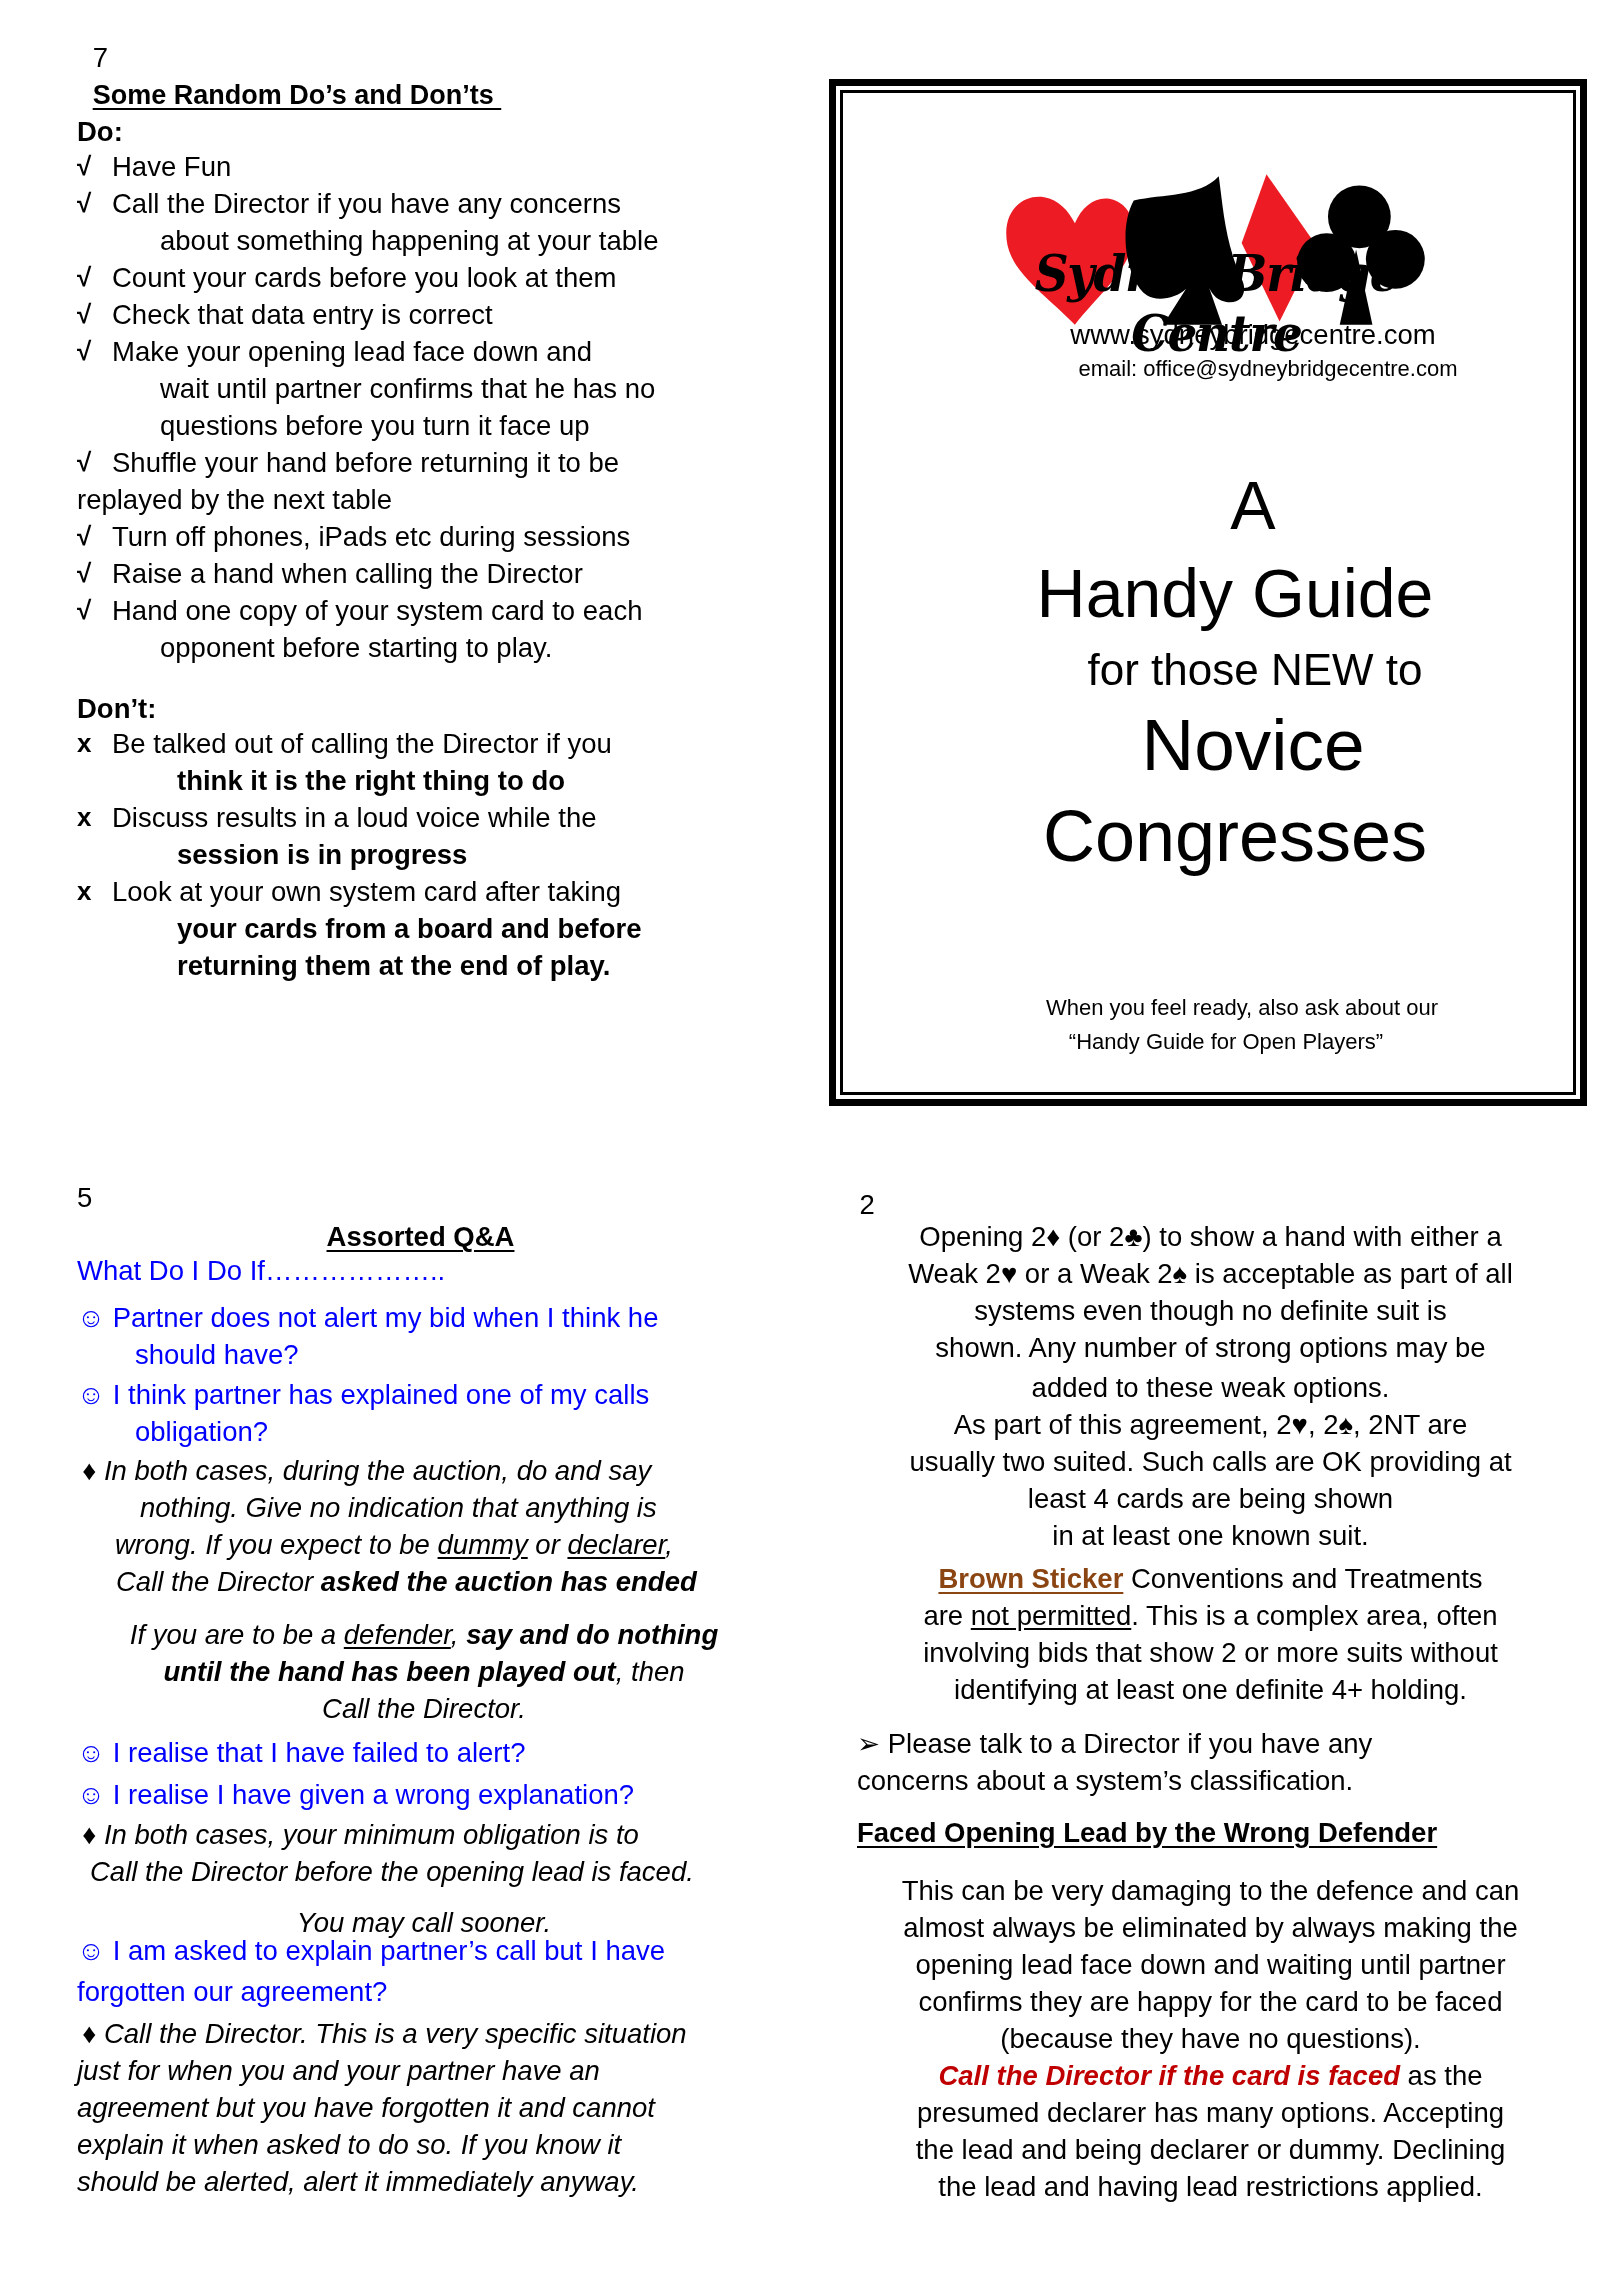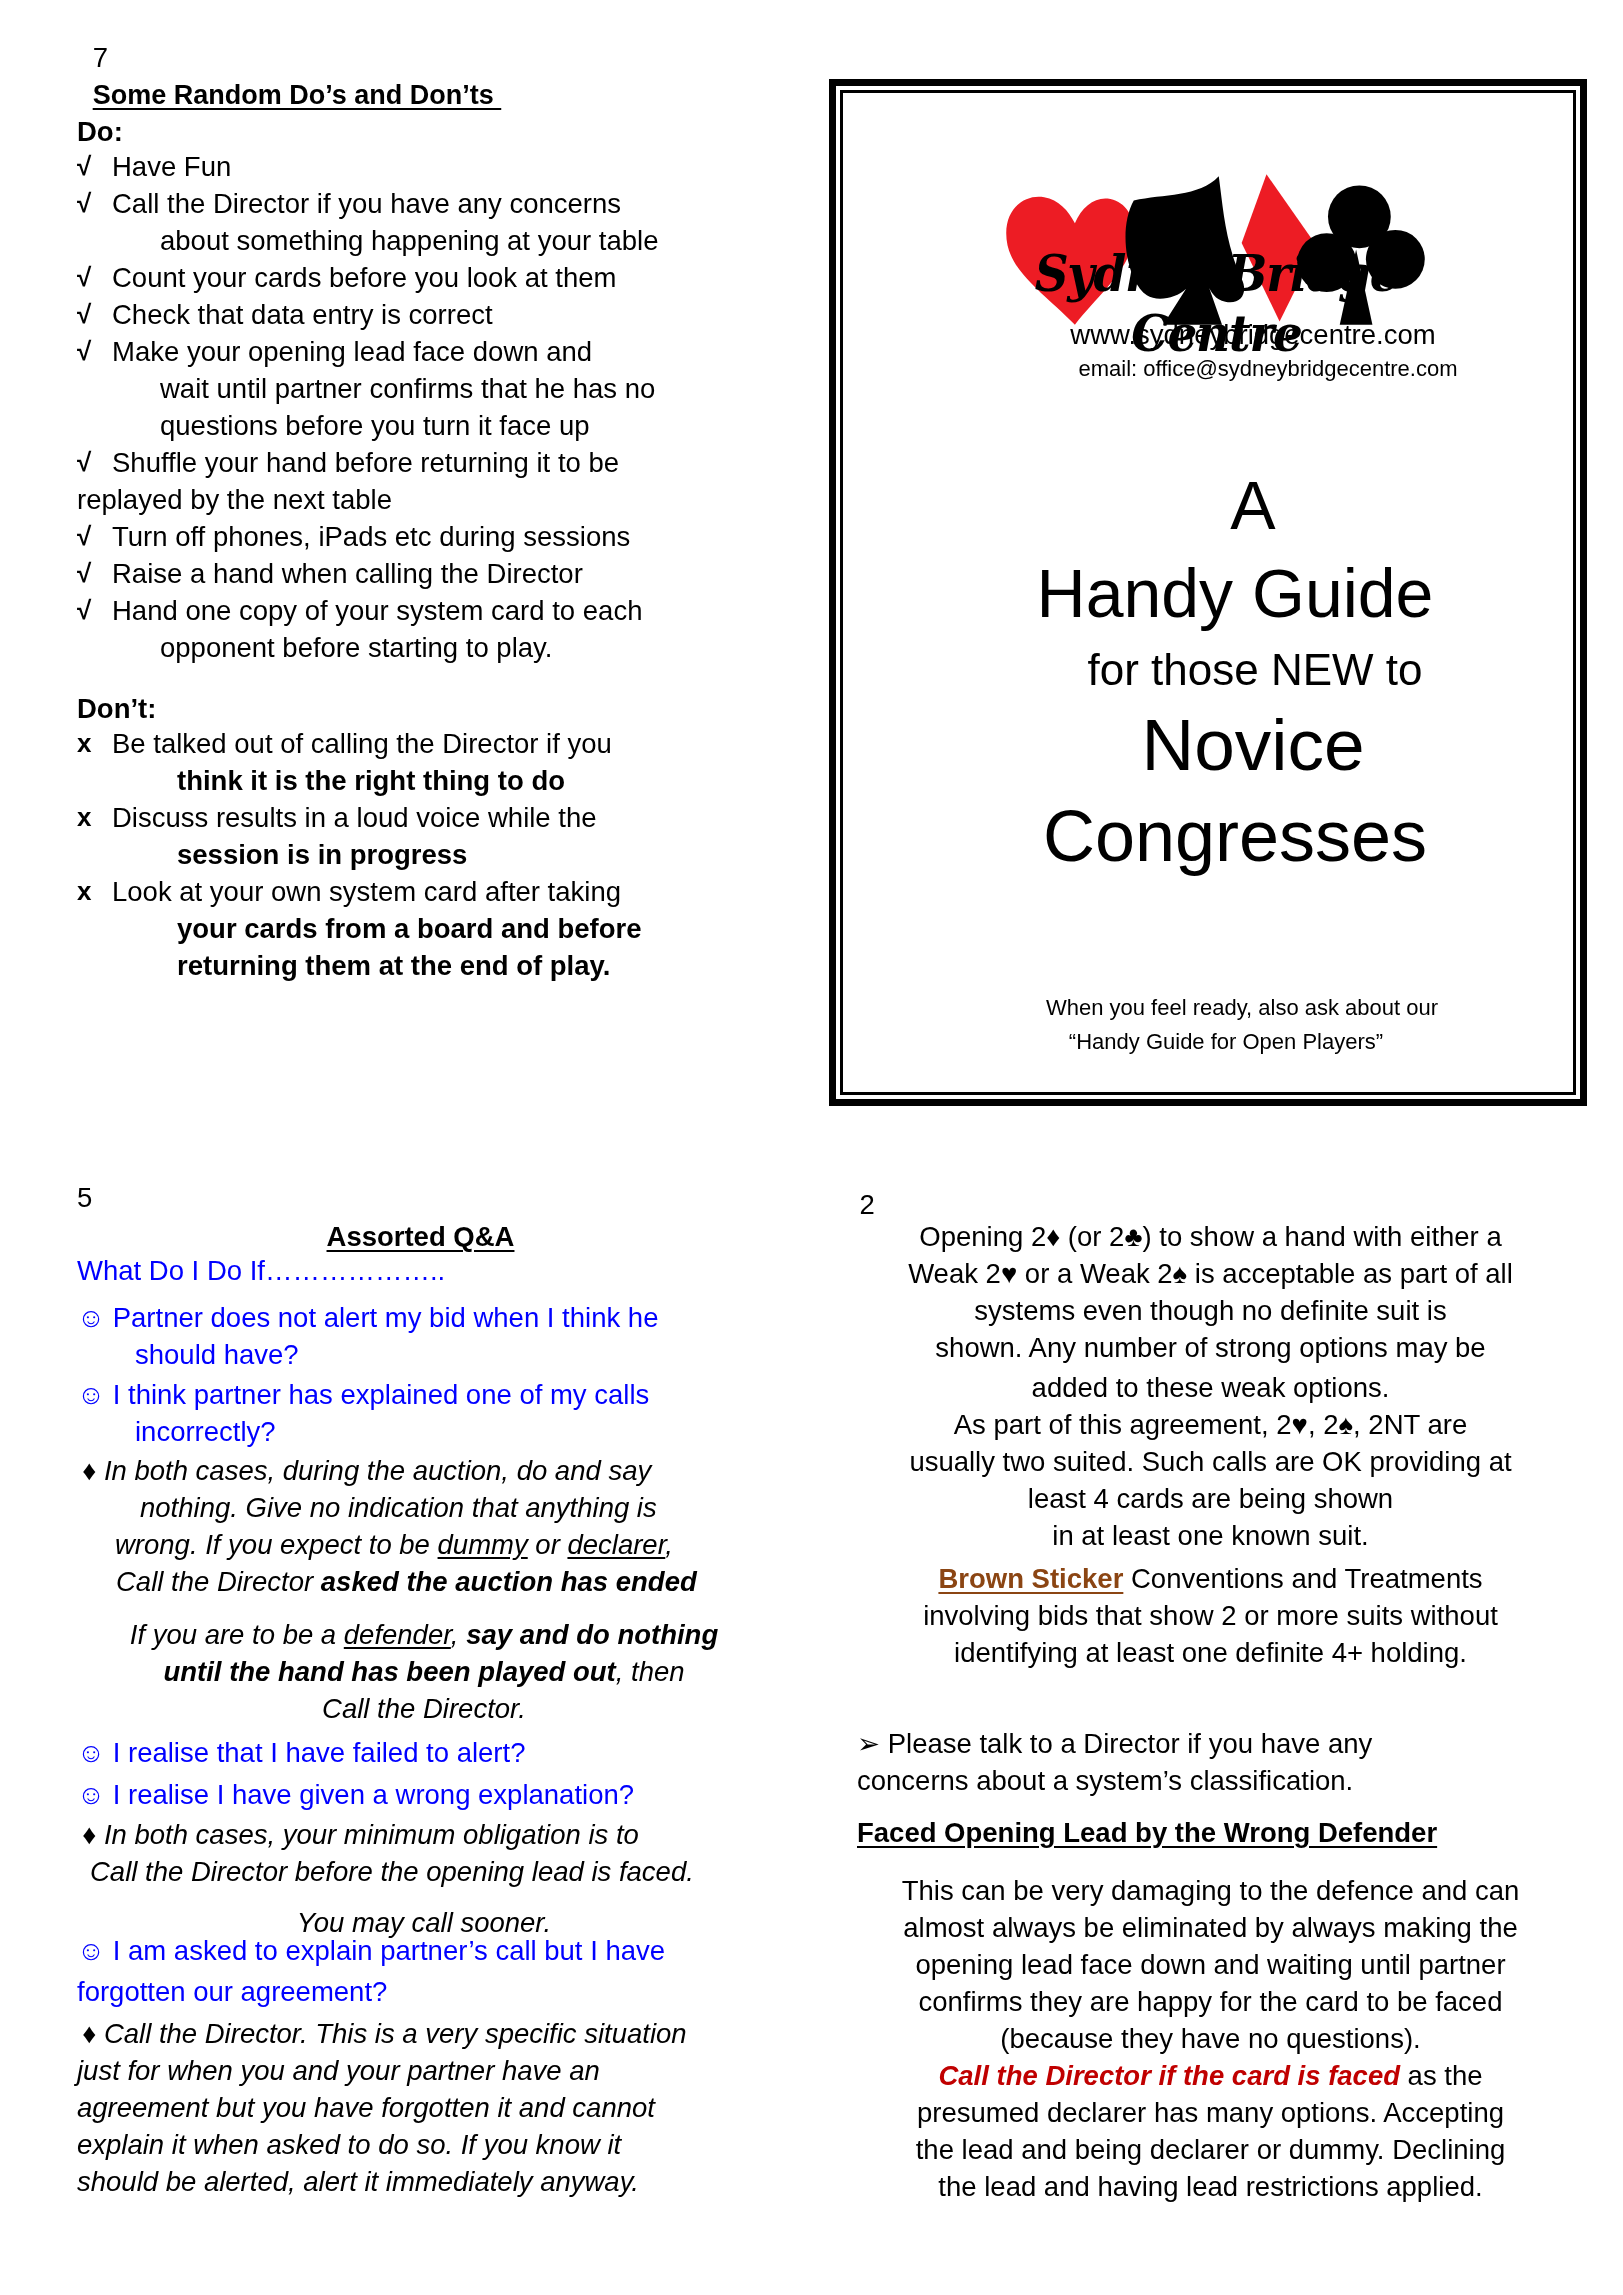--- a/index.html
+++ b/index.html
@@ -107,21 +107,21 @@
   <div class="page-num abs" style="left:0;top:0;">5</div>
   <div class="abs center" style="left:0;width:687px;top:37px;font-size:27.5px;font-weight:bold;text-decoration:underline;text-underline-offset:3.9px;">Assorted Q&amp;A</div>
   <div class="abs qa blue" style="left:0;top:68px;">What Do I Do If………………..</div>
 
   <div class="abs qa blue" style="left:0;top:115px;">
     <span>☺</span> <span>Partner does not alert my bid when I think he</span><br>
     <span style="padding-left:58px">should have?</span>
   </div>
   <div class="abs qa blue" style="left:0;top:192px;">
     <span>☺</span> <span>I think partner has explained one of my calls</span><br>
-    <span style="padding-left:58px">incorrectly?</span>
+    <span style="padding-left:58px">obligation?</span>
   </div>
 
   <div class="abs qa ital" style="left:0;top:268px;width:687px;">
     <div style="padding-left:5.2px;"><span>♦</span> <span>In both cases, during the auction, do and say</span></div>
     <div style="padding-left:63px;">nothing. Give no indication that anything is</div>
     <div style="padding-left:38px;"><span>wrong. If you expect to be </span><u>dummy</u><span> or </span><u>declarer</u><span>,</span></div>
     <div style="padding-left:39px;"><span>Call the Director </span><b>asked the auction has ended</b></div>
   </div>
 
   <div class="abs qa ital center" style="left:0;top:432px;width:694px;">
@@ -165,20 +165,21 @@
   </div>
   <div class="abs p2txt" style="left:0;top:222px;width:707px;">
     <div>As part of this agreement, 2♥, 2♠, 2NT are</div>
     <div>usually two suited. Such calls are OK providing at</div>
     <div>least 4 cards are being shown</div>
     <div>in at least one known suit.</div>
   </div>
 
   <div class="abs p2txt" style="left:0;top:376px;width:707px;">
     <div><span class="brown">Brown Sticker</span><span> Conventions and Treatments</span></div>
+    <div><span>are </span><u>not permitted</u><span>. This is a complex area, often</span></div>
     <div>involving bids that show 2 or more suits without</div>
     <div>identifying at least one definite 4+ holding.</div>
   </div>
 
   <div class="abs" style="left:0;top:541px;font-size:27.5px;line-height:37px;">
     <div><span>➢</span> <span>Please talk to a Director if you have any</span></div>
     <div>concerns about a system’s classification.</div>
   </div>
 
   <div class="abs" style="left:0;top:633px;font-size:27.5px;font-weight:bold;text-decoration:underline;text-underline-offset:3.9px;">Faced Opening Lead by the Wrong Defender</div>

